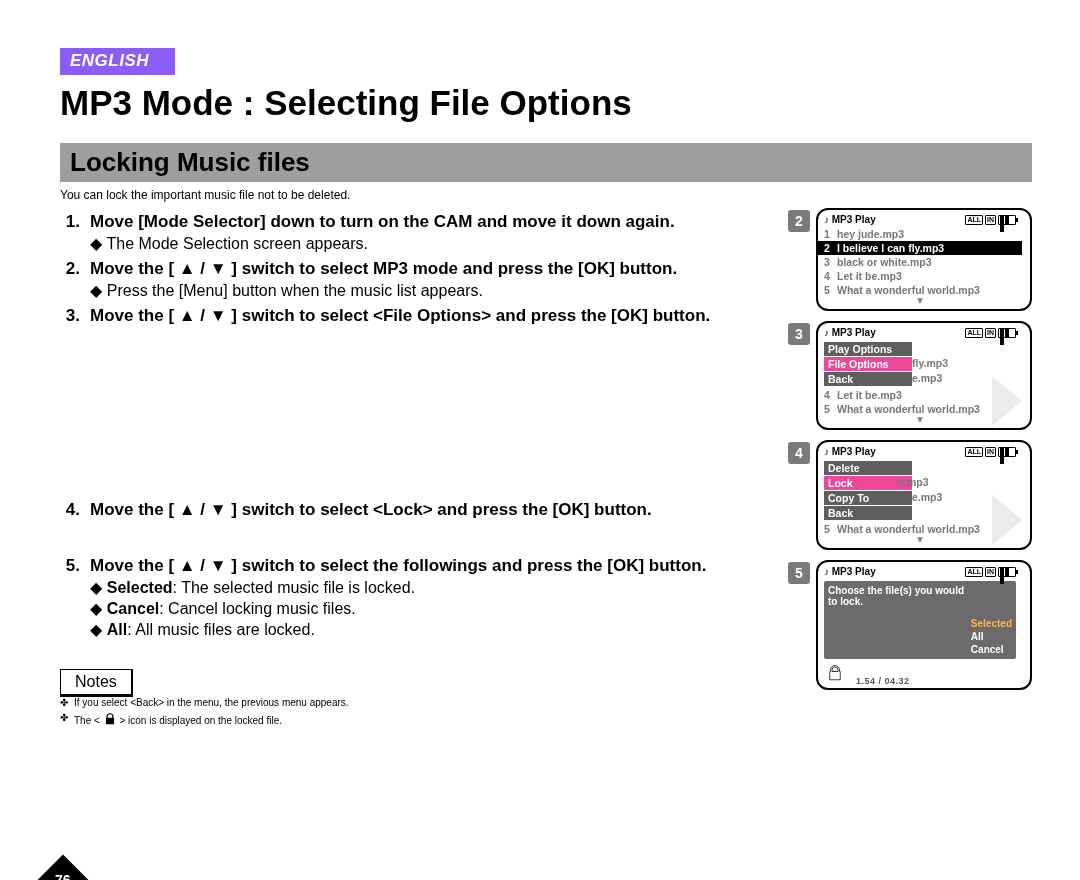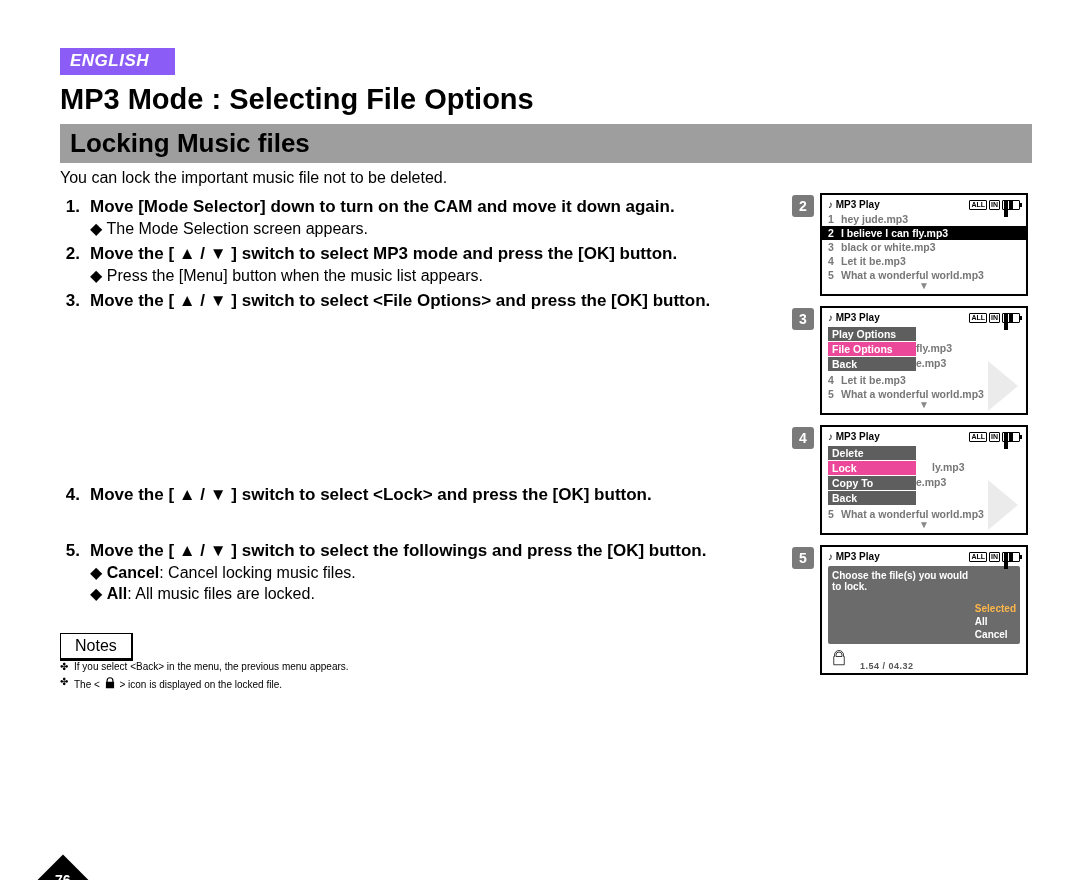--- a/index.html
+++ b/index.html
@@ -19,33 +19,33 @@
     background: #8b5cf6;
     color: #fff;
     font-weight: bold;
     font-style: italic;
     padding: 3px 26px 4px 10px;
     font-size: 17px;
     letter-spacing: 0.5px;
     margin-bottom: 4px;
   }
   .h1 {
-    font-size: 29px;
-    font-weight: bold;
-    margin: 4px 0 8px 0;
+    font-size: 35px;
+    font-weight: bold;
+    margin: 4px 0 20px 0;
   }
   .h2-bar {
     background: #9e9e9e;
     color: #000;
     font-size: 26px;
     font-weight: bold;
     padding: 4px 10px;
     margin-top: 2px;
   }
-  .intro { font-size: 16px; margin: 6px 0 4px 0; }
+  .intro { font-size: 12px; margin: 6px 0 4px 0; }
 
   .layout {
     display: flex;
     gap: 12px;
   }
   .maincol { flex: 1 1 auto; }
   .sidecol { flex: 0 0 240px; padding-top: 2px; }
 
   .step { display: flex; gap: 10px; margin-top: 6px; }
   .step .num { font-size: 17px; font-weight: bold; width: 20px; text-align: right; }
@@ -101,26 +101,26 @@
     background: #7a7a7a;
     color: #fff;
     font-size: 14px;
     font-weight: bold;
     display: flex; align-items: center; justify-content: center;
     margin-top: 2px;
   }
   .screen {
     background: #fff;
     border: 2px solid #000;
-    border-radius: 0;
+    border-radius: 12px;
     width: 204px;
     font-size: 10.5px;
     font-weight: bold;
     color: #777;
-    padding: 4px 0 4px 0;
+    padding: 4px 8px 4px 0;
     position: relative;
     overflow: hidden;
   }
   .screen .titlebar {
     display: flex; justify-content: space-between; align-items: center;
     color: #000; font-size: 10px; font-weight: bold;
     padding: 0 6px 2px 6px;
   }
   .titlebar .ttl::before { content: "♪ "; }
   .status { display: flex; gap: 2px; align-items: center; }
@@ -220,20 +220,21 @@
     </div>
 
     <div style="height:30px"></div>
 
     <div class="step">
       <div class="num">5.</div>
       <div class="txt">
         <div class="lead">
           <span>Move the [ </span><span class="arrow-up"></span> / <span class="arrow-dn"></span><span> ] switch to select the followings and press the [OK] button.</span>
         </div>
+        <div class="sub diamond"><b>Selected</b><span>: The selected music file is locked.</span></div>
         <div class="sub diamond"><b>Cancel</b><span>: Cancel locking music files.</span></div>
         <div class="sub diamond"><b>All</b><span>: All music files are locked.</span></div>
       </div>
     </div>
 
     <div class="notes-box">Notes</div>
     <ul class="notes-list">
       <li>If you select &lt;Back&gt; in the menu, the previous menu appears.</li>
       <li>
         <span>The &lt; </span><span class="inline-lock"><svg viewBox="0 0 24 24">
@@ -332,21 +333,21 @@
             <span class="bat">
                 <i></i>
                 <i></i>
                 <i></i>
               </span>
           </span>
         </div>
         <div class="menu-box" style="position:relative">
           <div class="mrow">Delete</div>
           <div class="mrow sel">Lock</div>
-          <span class="peek" style="top:15px;left:104px">ly.mp3</span>
+          <span class="peek" style="top:15px;left:72px">ly.mp3</span>
           <div class="mrow">Copy To</div>
           <span class="peek" style="top:30px;left:88px">e.mp3</span>
           <div class="mrow">Back</div>
         </div>
         <div class="row">
             <span class="n">5</span>
             <span>What a wonderful world.mp3</span>
           </div>
         <div class="chev">▼</div>
       </div>

